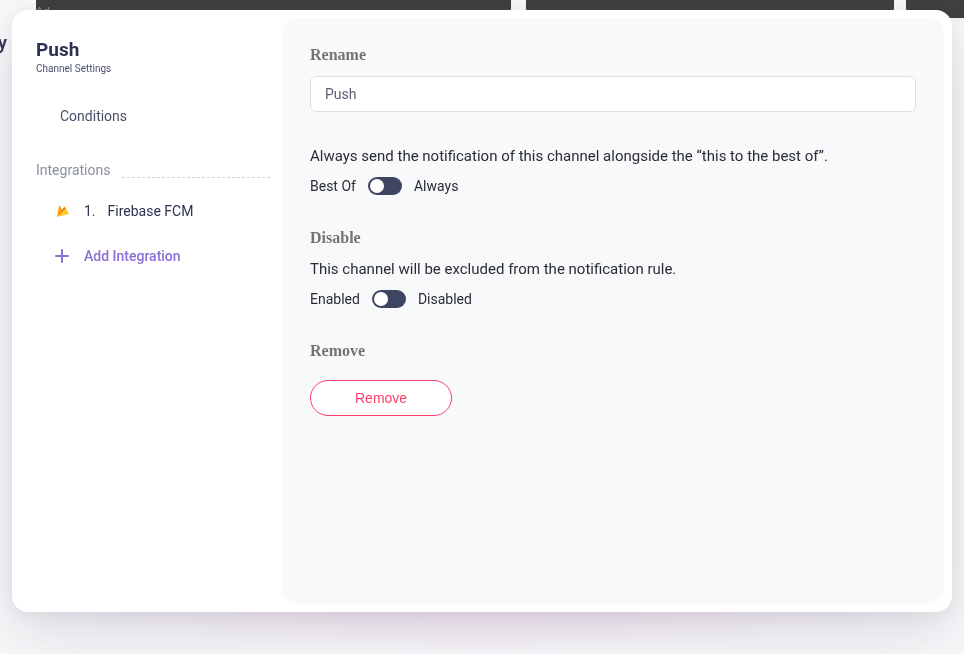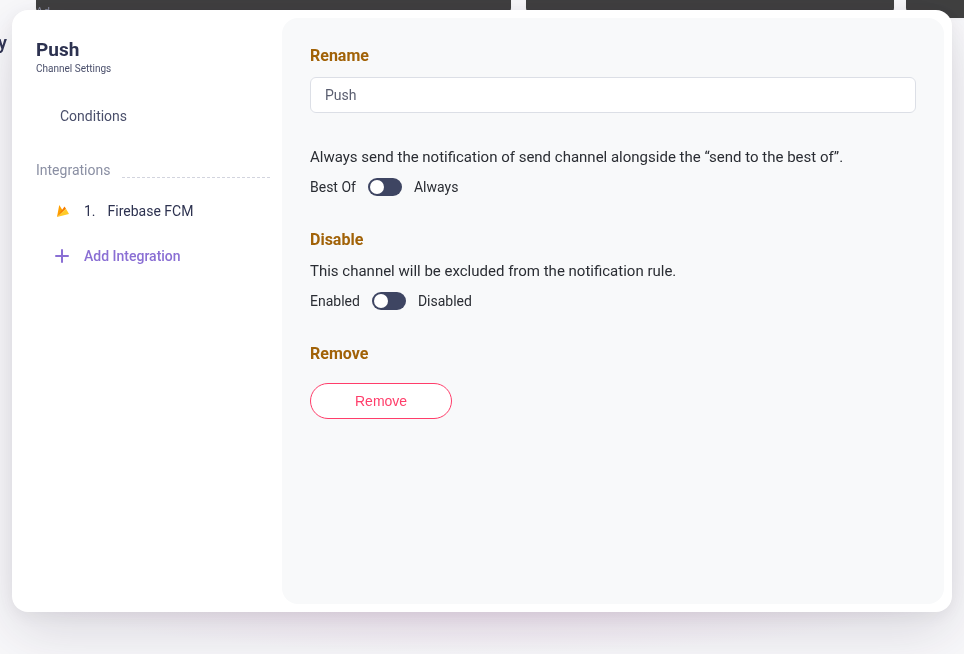--- a/index.html
+++ b/index.html
@@ -166,22 +166,23 @@
       margin: 8px 8px 8px 0;
       padding: 28px 28px;
       overflow-y: auto;
     }
     .section {
       margin-bottom: 34px;
     }
     .sec-title {
       font-size: 16px;
       font-weight: 700;
-      color: #a16207;
+      color: #737373;
       margin-bottom: 12px;
+      font-family: Liberation Serif, serif;
     }
     .sec-desc {
       font-size: 15px;
       color: #2a2d33;
       margin-bottom: 10px;
       line-height: 1.4;
     }
     .rename-input {
       width: 100%;
       height: 36px;
@@ -283,21 +284,21 @@
   </aside>
 
   <main class="main">
 
     <section class="section">
       <div class="sec-title">Rename</div>
       <input type="text" class="rename-input" value="Push" style="">
     </section>
 
     <section class="section">
-      <div class="sec-desc">Always send the notification of send channel alongside the “send to the best of”.</div>
+      <div class="sec-desc">Always send the notification of this channel alongside the “this to the best of”.</div>
       <div class="toggle-row">
         <span>Best Of</span>
         <div class="toggle"></div>
         <span>Always</span>
       </div>
     </section>
 
     <section class="section">
       <div class="sec-title">Disable</div>
       <div class="sec-desc">This channel will be excluded from the notification rule.</div>

